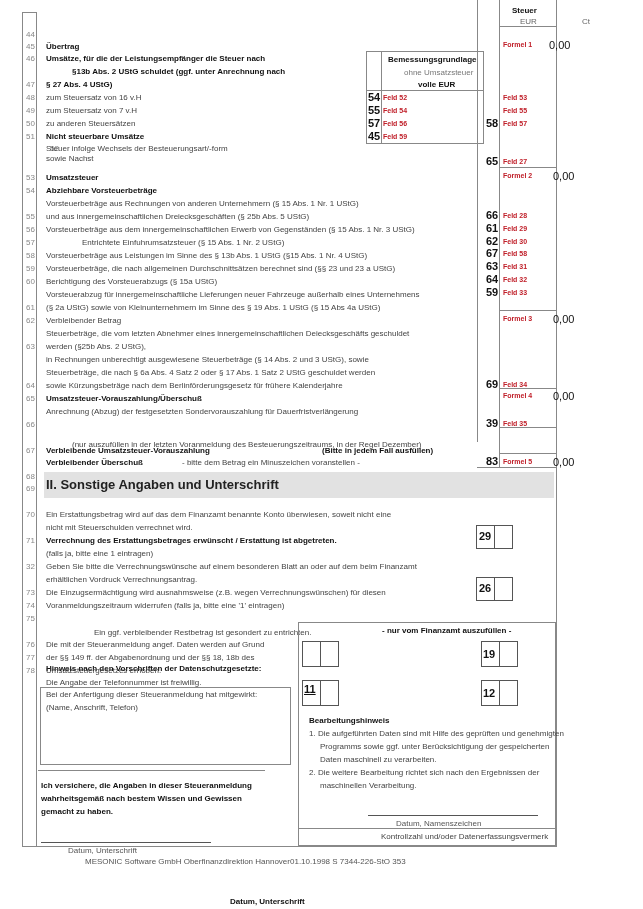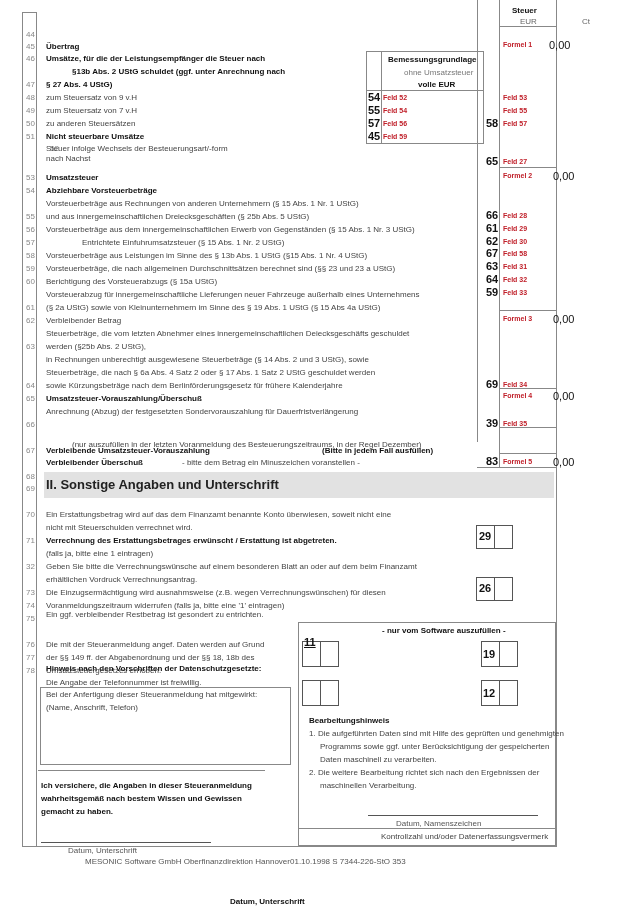--- a/index.html
+++ b/index.html
@@ -69,26 +69,26 @@
   <div class="abs ln" style="top:614px;">75</div>
   <div class="abs ln" style="top:640px;">76</div>
   <div class="abs ln" style="top:653px;">77</div>
   <div class="abs ln" style="top:666px;">78</div>
 </div>
 
 <div class="abs t b" style="top:42px;">Übertrag</div>
 <div class="abs t b" style="top:54px;">Umsätze, für die der Leistungsempfänger die Steuer nach</div>
 <div class="abs t b" style="top:67px;margin-left:26px;">§13b Abs. 2 UStG schuldet (ggf. unter Anrechnung nach</div>
 <div class="abs t b" style="top:80px;">§ 27 Abs. 4 UStG)</div>
-<div class="abs t" style="top:93px;">zum Steuersatz von 9 v.H</div>
+<div class="abs t" style="top:93px;">zum Steuersatz von 16 v.H</div>
 <div class="abs t" style="top:106px;">zum Steuersatz von 7 v.H</div>
 <div class="abs t" style="top:119px;">zu anderen Steuersätzen</div>
 <div class="abs t b" style="top:132px;">Nicht steuerbare Umsätze</div>
 <div class="abs t" style="top:144px;">Steuer infolge Wechsels der Besteuerungsart/-form</div>
-<div class="abs t" style="top:154px;">nach Nachst</div>
+<div class="abs t" style="top:154px;">sowie Nachst</div>
 <div class="abs t b" style="top:173px;">Umsatzsteuer</div>
 <div class="abs t b" style="top:186px;">Abziehbare Vorsteuerbeträge</div>
 <div class="abs t" style="top:199px;">Vorsteuerbeträge aus Rechnungen von anderen Unternehmern (§ 15 Abs. 1 Nr. 1 UStG)</div>
 <div class="abs t" style="top:212px;">und aus innergemeinschaftlichen Dreiecksgeschäften (§ 25b Abs. 5 UStG)</div>
 <div class="abs t" style="top:225px;">Vorsteuerbeträge aus dem innergemeinschaftlichen Erwerb von Gegenständen (§ 15 Abs. 1 Nr. 3 UStG)</div>
 <div class="abs t" style="top:238px;padding-left:36px;">Entrichtete Einfuhrumsatzsteuer (§ 15 Abs. 1 Nr. 2 UStG)</div>
 <div class="abs t" style="top:251px;">Vorsteuerbeträge aus Leistungen im Sinne des § 13b Abs. 1 UStG (§15 Abs. 1 Nr. 4 UStG)</div>
 <div class="abs t" style="top:264px;">Vorsteuerbeträge, die nach allgemeinen Durchschnittsätzen berechnet sind (§§ 23 und 23 a UStG)</div>
 <div class="abs t" style="top:277px;">Berichtigung des Vorsteuerabzugs (§ 15a UStG)</div>
 <div class="abs t" style="top:290px;">Vorsteuerabzug für innergemeinschaftliche Lieferungen neuer Fahrzeuge außerhalb eines Unternehmens</div>
@@ -169,21 +169,21 @@
 <div class="abs b" style="left:46px;top:477px;font-size:13px;color:#222;">II. Sonstige Angaben und Unterschrift</div>
 
 <div class="abs t" style="top:510px;">Ein Erstattungsbetrag wird auf das dem Finanzamt benannte Konto überwiesen, soweit nicht eine</div>
 <div class="abs t" style="top:523px;">nicht mit Steuerschulden verrechnet wird.</div>
 <div class="abs t b" style="top:536px;">Verrechnung des Erstattungsbetrages erwünscht / Erstattung ist abgetreten.</div>
 <div class="abs t" style="top:549px;">(falls ja, bitte eine 1 eintragen)</div>
 <div class="abs t" style="top:562px;">Geben Sie bitte die Verrechnungswünsche auf einem besonderen Blatt an oder auf dem beim Finanzamt</div>
 <div class="abs t" style="top:575px;">erhältlichen Vordruck Verrechnungsantrag.</div>
 <div class="abs t" style="top:588px;">Die Einzugsermächtigung wird ausnahmsweise (z.B. wegen Verrechnungswünschen) für diesen</div>
 <div class="abs t" style="top:601px;">Voranmeldungszeitraum widerrufen (falls ja, bitte eine '1' eintragen)</div>
-<div class="abs t" style="top:610px;">Ein ggf. verbleibender Restbetrag ist gesondert zu entrichten.</div>
+<div class="abs t" style="top:628px;margin-left:48px;">Ein ggf. verbleibender Restbetrag ist gesondert zu entrichten.</div>
 
 <div class="cell" style="left:476px;top:525px;width:19px;height:24px;"></div>
 <div class="cellnum" style="left:479px;top:530px;">29</div>
 <div class="cell" style="left:494px;top:525px;width:19px;height:24px;"></div>
 <div class="cell" style="left:476px;top:577px;width:19px;height:24px;"></div>
 <div class="cellnum" style="left:479px;top:582px;">26</div>
 <div class="cell" style="left:494px;top:577px;width:19px;height:24px;"></div>
 
 <div class="abs t b" style="top:664px;">Hinweis nach den Vorschriften der Datenschutzgesetzte:</div>
 <div class="abs t" style="top:640px;">Die mit der Steueranmeldung angef. Daten werden auf Grund</div>
@@ -196,23 +196,23 @@
 <div class="abs t" style="top:703px;">(Name, Anschrift, Telefon)</div>
 
 <div class="hl" style="left:38px;top:770px;width:227px;"></div>
 <div class="abs b" style="left:41px;top:781px;color:#111;">Ich versichere, die Angaben in dieser Steueranmeldung</div>
 <div class="abs b" style="left:41px;top:794px;color:#111;">wahrheitsgemäß nach bestem Wissen und Gewissen</div>
 <div class="abs b" style="left:41px;top:807px;color:#111;">gemacht zu haben.</div>
 <div class="hl" style="left:41px;top:842px;width:170px;background:#555;"></div>
 <div class="abs" style="left:68px;top:846px;color:#555;">Datum, Unterschrift</div>
 
 <div class="box" style="left:298px;top:622px;width:258px;height:224px;"></div>
-<div class="abs b" style="left:382px;top:626px;">- nur vom Software auszufüllen -</div>
+<div class="abs b" style="left:382px;top:626px;">- nur vom Finanzamt auszufüllen -</div>
 <div class="cell" style="left:302px;top:641px;width:19px;height:26px;"></div>
-<div class="cellnum" style="left:304px;top:636px;text-decoration:underline;">11</div>
+<div class="cellnum" style="left:304px;top:683px;text-decoration:underline;">11</div>
 <div class="cell" style="left:320px;top:641px;width:19px;height:26px;"></div>
 <div class="cell" style="left:481px;top:641px;width:19px;height:26px;"></div>
 <div class="cellnum" style="left:483px;top:648px;">19</div>
 <div class="cell" style="left:499px;top:641px;width:19px;height:26px;"></div>
 <div class="cell" style="left:302px;top:680px;width:19px;height:26px;"></div>
 <div class="cell" style="left:320px;top:680px;width:19px;height:26px;"></div>
 <div class="cell" style="left:481px;top:680px;width:19px;height:26px;"></div>
 <div class="cellnum" style="left:483px;top:687px;">12</div>
 <div class="cell" style="left:499px;top:680px;width:19px;height:26px;"></div>
 

